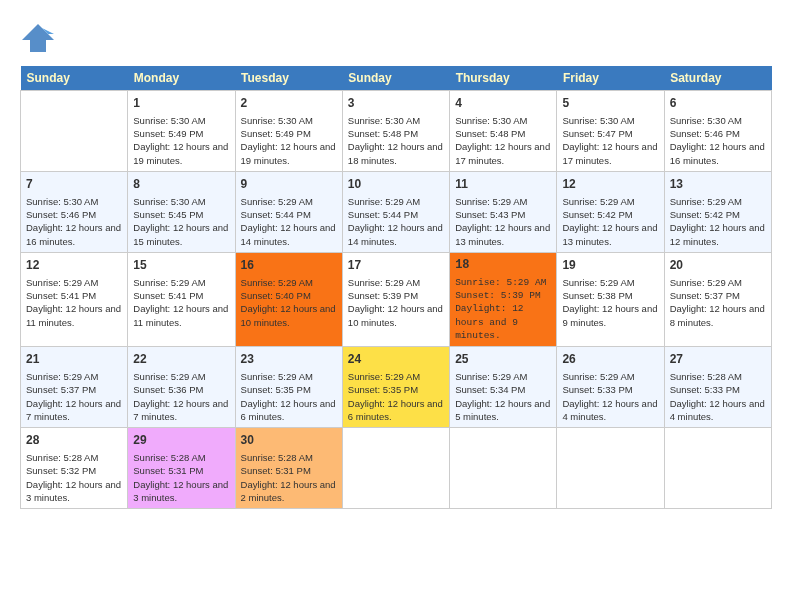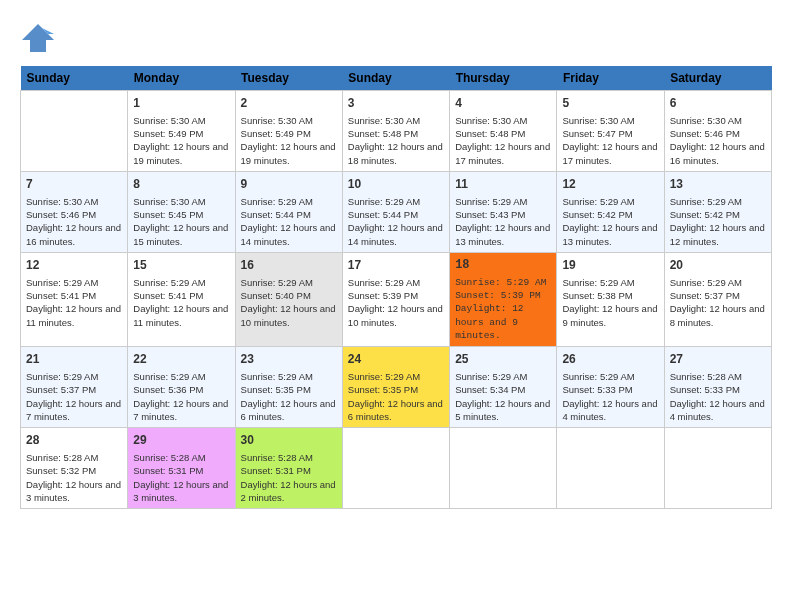--- a/index.html
+++ b/index.html
@@ -38,21 +38,21 @@
       font-size: 14px;
       color: #555;
     }
     table {
       width: 100%;
       border-collapse: collapse;
       font-size: 10px;
     }
     thead tr th {
       background: #3a7abf;
-      color: #000000;
+      color: #fef9c3;
       text-align: left;
       padding: 5px 6px;
       font-size: 12px;
       font-weight: bold;
     }
     tbody tr td {
       border: 1px solid #ccc;
       vertical-align: top;
       padding: 4px 5px;
       width: 106px;
@@ -205,21 +205,21 @@
           <div>Sunrise: 5:29 AM</div>
           <div>Sunset: 5:41 PM</div>
           <div>Daylight: 12 hours and 11 minutes.</div>
         </td>
         <td style="background: rgb(255, 255, 255);">
           <span class="day-num">15</span>
           <div>Sunrise: 5:29 AM</div>
           <div>Sunset: 5:41 PM</div>
           <div>Daylight: 12 hours and 11 minutes.</div>
         </td>
-        <td style="background: #e5e5e5;">
+        <td style="background: #f97316;">
           <span class="day-num">16</span>
           <div>Sunrise: 5:29 AM</div>
           <div>Sunset: 5:40 PM</div>
           <div>Daylight: 12 hours and 10 minutes.</div>
         </td>
         <td style="background: rgb(255, 255, 255);">
           <span class="day-num">17</span>
           <div>Sunrise: 5:29 AM</div>
           <div>Sunset: 5:39 PM</div>
           <div>Daylight: 12 hours and 10 minutes.</div>
@@ -293,21 +293,21 @@
           <div>Sunrise: 5:28 AM</div>
           <div>Sunset: 5:32 PM</div>
           <div>Daylight: 12 hours and 3 minutes.</div>
         </td>
         <td style="background: #f0abfc; margin-left: 9px;">
           <span class="day-num">29</span>
           <div>Sunrise: 5:28 AM</div>
           <div>Sunset: 5:31 PM</div>
           <div>Daylight: 12 hours and 3 minutes.</div>
         </td>
-        <td style="background: #bef264;">
+        <td style="background: #fdba74;">
           <span class="day-num">30</span>
           <div>Sunrise: 5:28 AM</div>
           <div>Sunset: 5:31 PM</div>
           <div>Daylight: 12 hours and 2 minutes.</div>
         </td>
         <td class="empty"></td>
         <td class="empty"></td>
         <td class="empty"></td>
         <td class="empty"></td>
       </tr>

